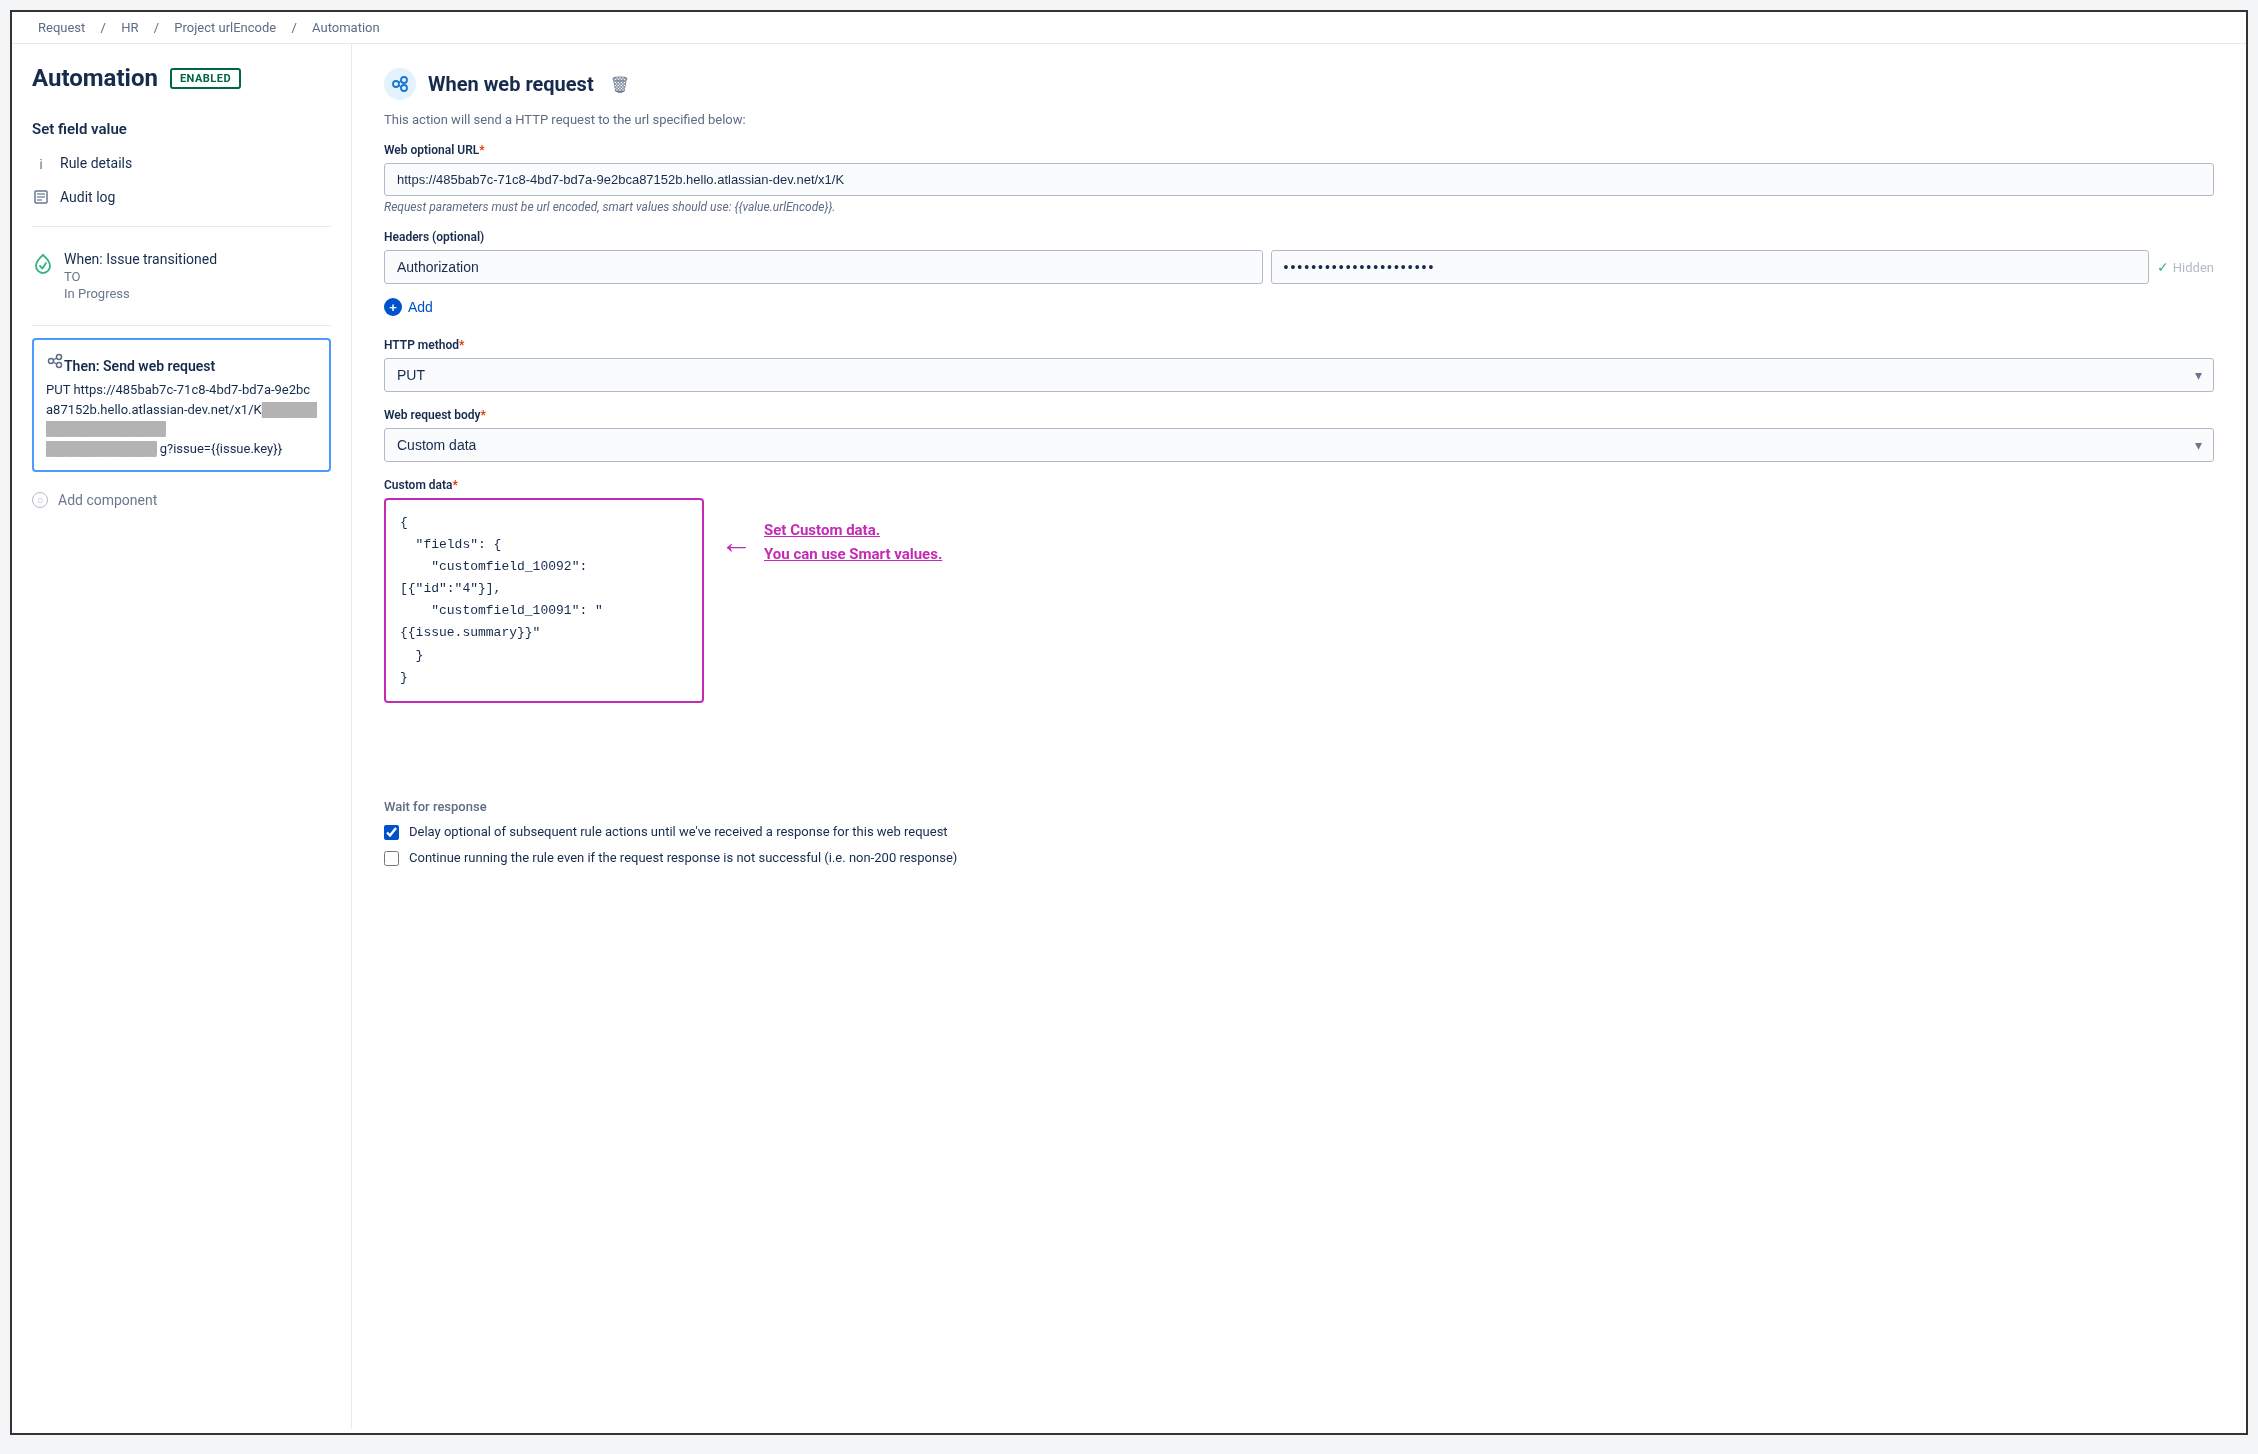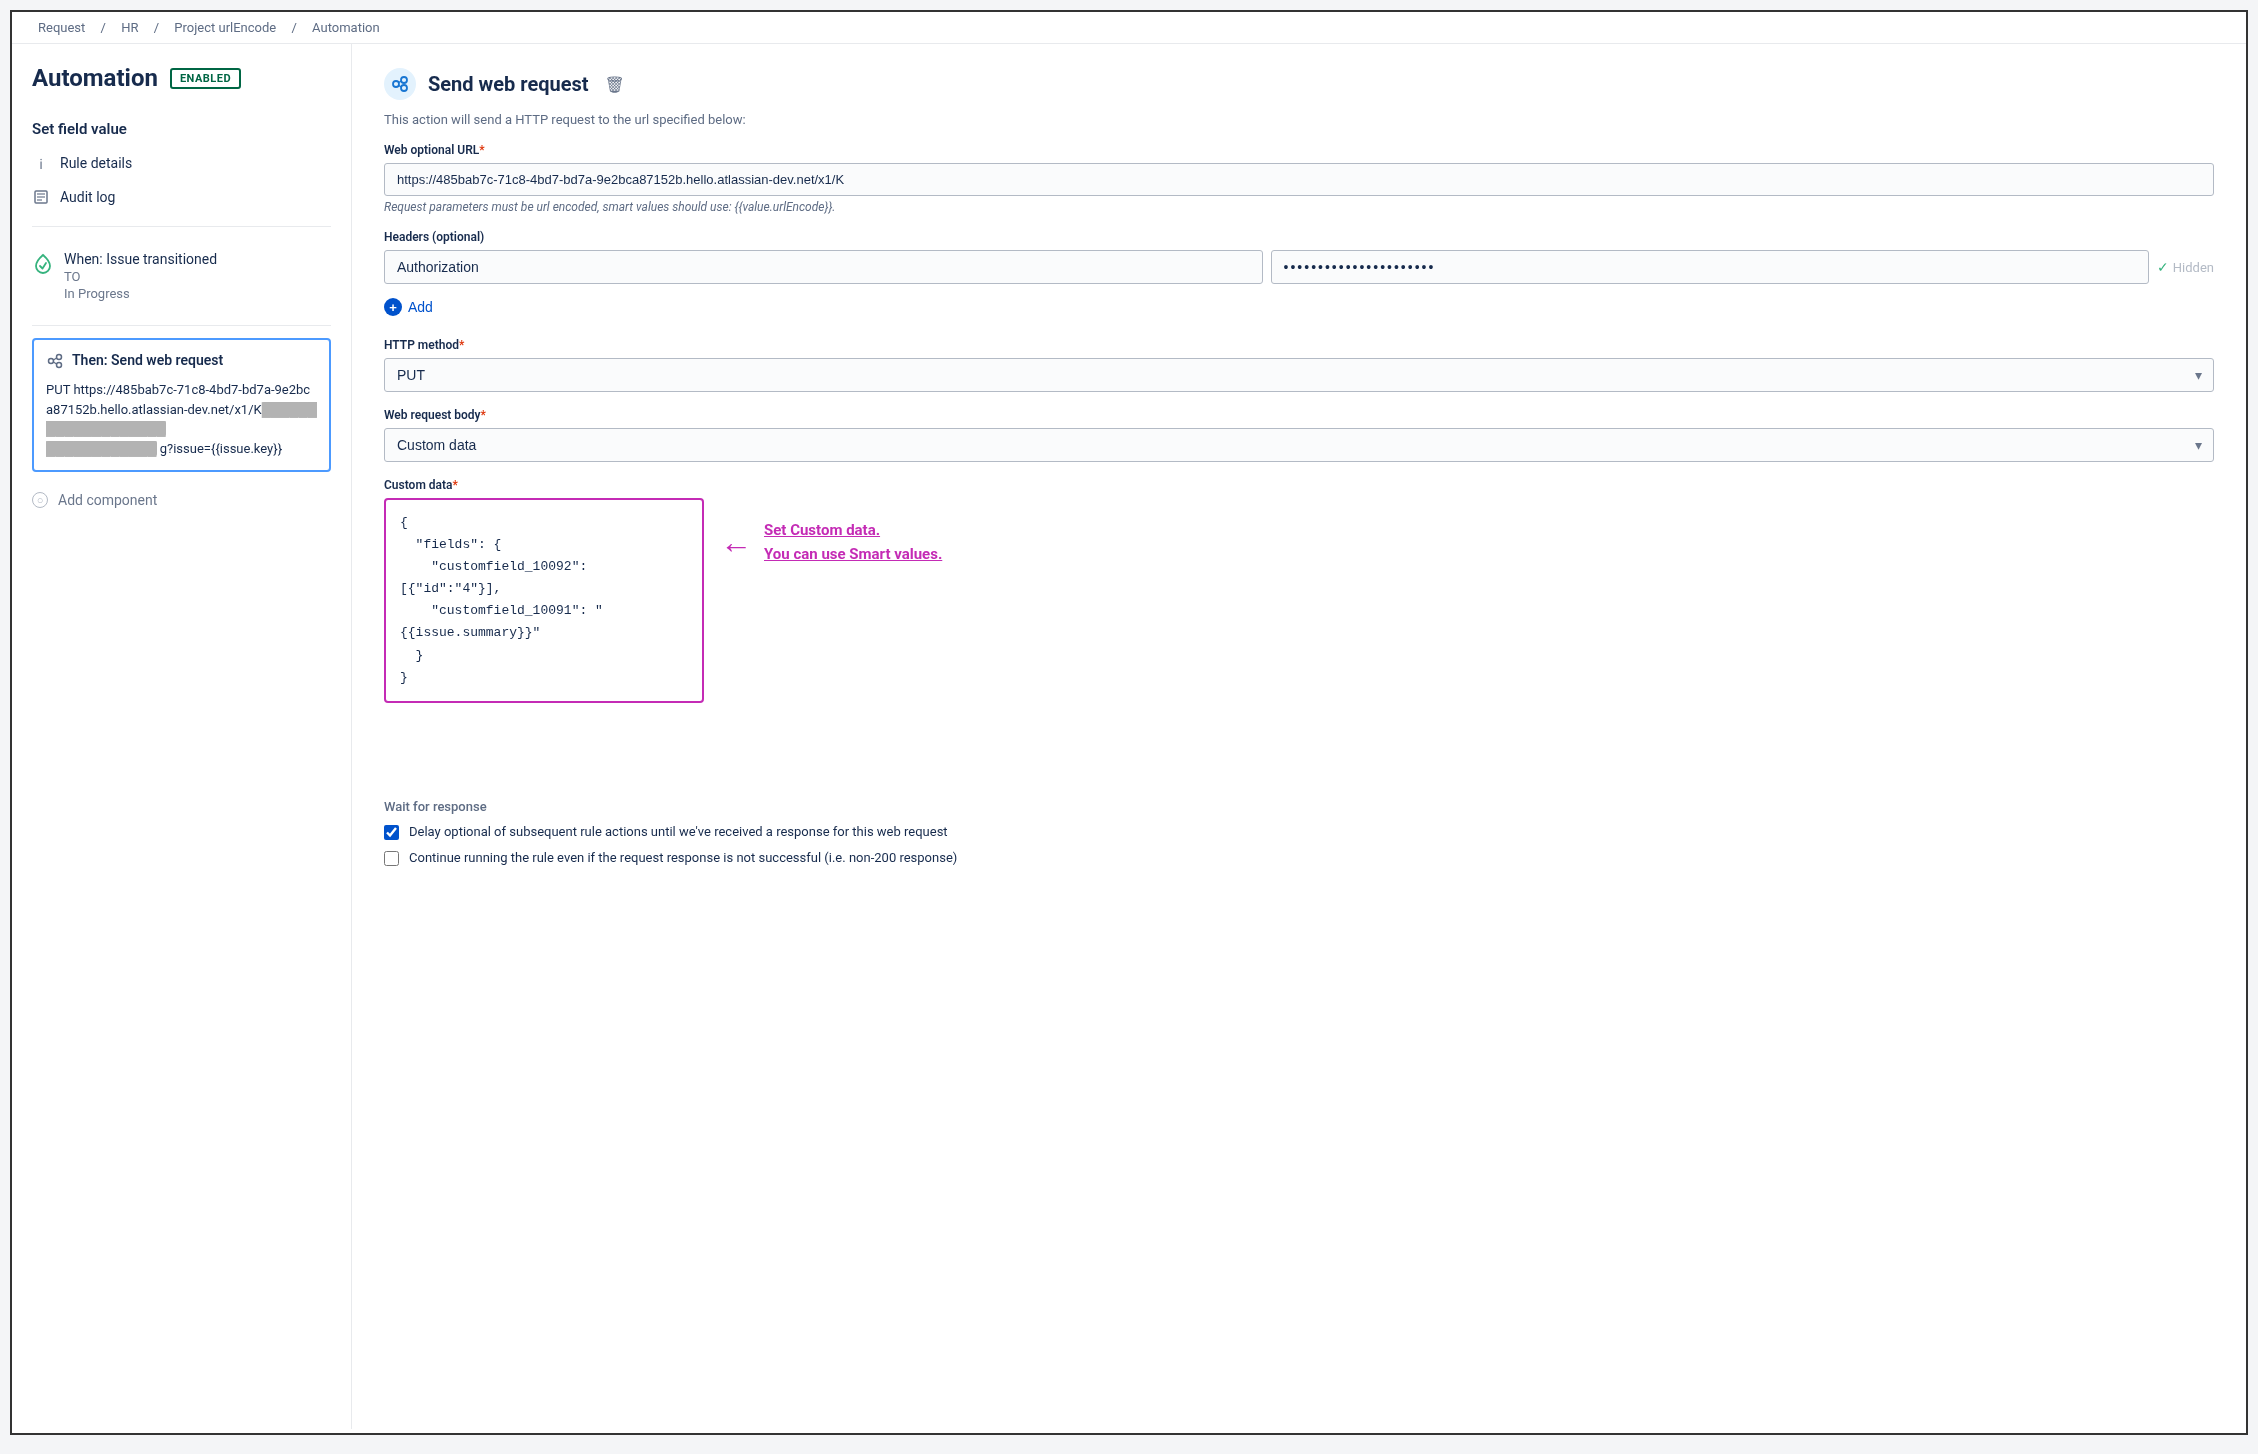--- a/index.html
+++ b/index.html
@@ -102,22 +102,21 @@
     .action-block {
       margin: 8px 20px;
       border: 2px solid #4c9aff;
       border-radius: 4px;
       padding: 12px;
       background: #fff;
       cursor: pointer;
     }
     .action-block-header {
       display: flex;
-      align-items: flex-start;
-      gap: 8px;
+      align-items: flex-end;
       font-weight: 600;
       font-size: 14px;
       color: #172b4d;
       margin-bottom: 6px;
     }
     .action-icon {
       color: #5e6c84;
       font-size: 16px;
     }
     .action-url {
@@ -459,21 +458,21 @@
       <div class="panel-title-row">
         <div class="panel-title-icon">
           <svg width="20" height="20" viewBox="0 0 20 20" fill="none">
             <circle cx="6" cy="10" r="3" stroke="#1976d2" stroke-width="1.8" fill="none"></circle>
             <circle cx="14" cy="6" r="3" stroke="#1976d2" stroke-width="1.8" fill="none"></circle>
             <circle cx="14" cy="14" r="3" stroke="#1976d2" stroke-width="1.8" fill="none"></circle>
             <line x1="9" y1="8.5" x2="11" y2="7" stroke="#1976d2" stroke-width="1.4"></line>
             <line x1="9" y1="11.5" x2="11" y2="13" stroke="#1976d2" stroke-width="1.4"></line>
           </svg>
         </div>
-        <span class="panel-title">Send web request</span>
+        <span class="panel-title">When web request</span>
         <span class="panel-trash">🗑</span>
       </div>
       <div class="panel-desc">This action will send a HTTP request to the url specified below:</div>
 
       <div class="form-group">
         <label class="form-label">
           <span>Web optional URL</span><span class="required">*</span>
         </label>
         <input class="form-input url-input" type="text" value="https://485bab7c-71c8-4bd7-bd7a-9e2bca87152b.hello.atlassian-dev.net/x1/K" style="">
         <div class="hint-text">Request parameters must be url encoded, smart values should use: {{value.urlEncode}}.</div>

